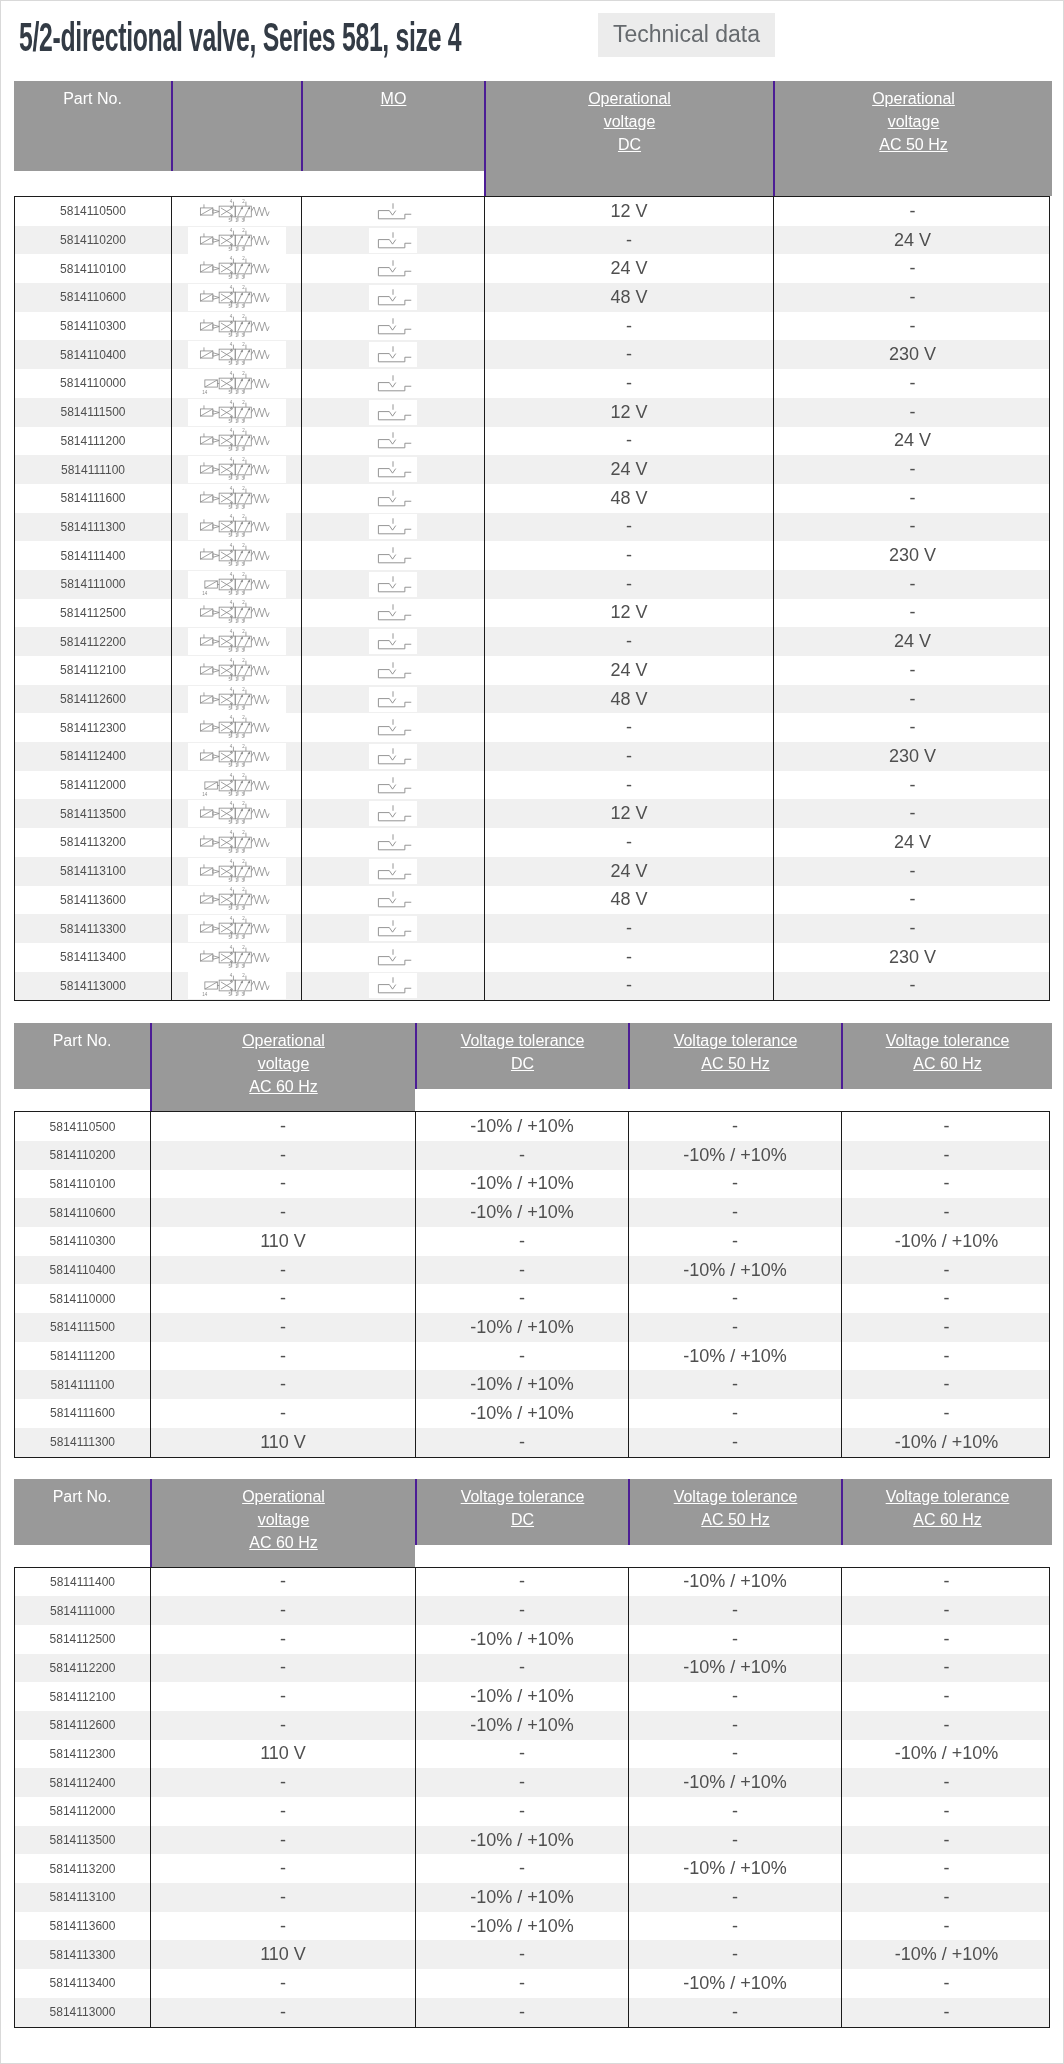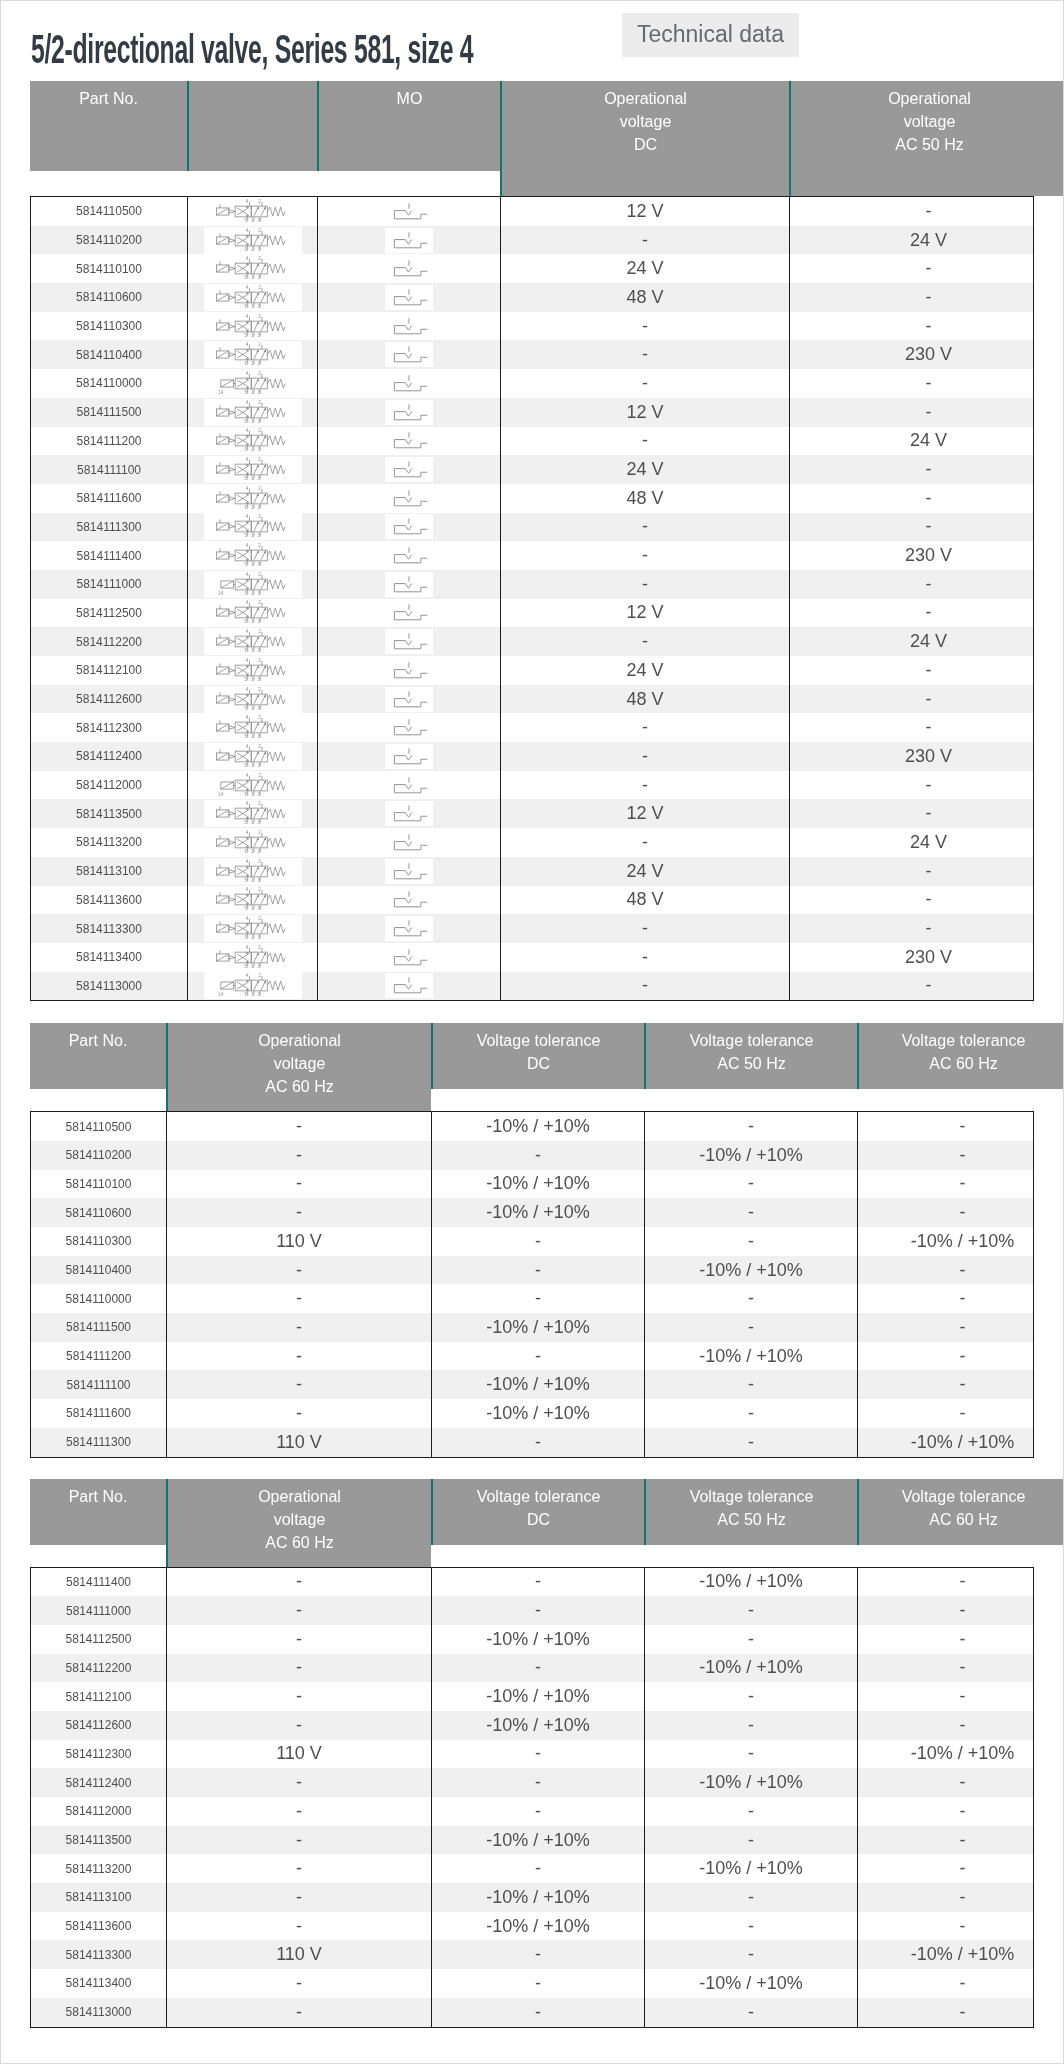--- a/index.html
+++ b/index.html
@@ -2,39 +2,39 @@
 <html><head>
 <meta charset="utf-8">
 <style>
   html,body{margin:0;padding:0;background:#fff;}
   body{width:1064px;height:2064px;font-family:"Liberation Sans",sans-serif;}
   .page{position:relative;width:1064px;height:2064px;background:#fff;
         border:1px solid #d9d9d9;box-sizing:border-box;overflow:hidden;}
 
   
   .title-row{display:flex;align-items:flex-start;padding:10px 0 0 14px;height:60px;}
-  .page-title{margin:16px;width:575px;font-size:40px;font-weight:bold;color:#333b45;
+  .page-title{margin:4px;width:575px;font-size:40px;font-weight:bold;color:#333b45;
               white-space:nowrap;overflow:visible;}
   .page-title .cond{display:inline-block;transform:scaleX(0.62);transform-origin:0 0;
                     letter-spacing:-0.5px;}
   .subtitle{background:#ececec;color:#666a6e;font-size:23px;padding:8px 15px 9px 15px;
             margin-top:2px;white-space:nowrap;text-align:center;}
 
   
-  .dtable{margin:0 29px;}
+  .dtable{margin:0 13px;}
   .t1{margin-top:10px;}
   .t2{margin-top:22px;}
   .t3{margin-top:21px;}
 
   .thead{display:grid;align-items:start;}
   .t1 .thead{grid-template-columns:157px 130px 183px 289px 279px;height:115px;}
   .t23 .thead{grid-template-columns:136px 265px 213px 213px 211px;height:88px;}
   .hcell{background:#999999;color:#fff;font-size:16px;text-align:center;
          padding-top:6px;line-height:23px;box-sizing:border-box;}
-  .hcell + .hcell{border-left:2px solid #0f766e;}
+  .hcell + .hcell{border-left:2px solid #4c1d95;text-decoration:underline;}
   .t1 .hcell{height:90px;}
   .t1 .hcell.tall{height:115px;}
   .t23 .hcell{height:66px;}
   .t23 .hcell.tall{height:88px;}
 
   .tbody{border:1px solid #1c1c1c;}
   .trow{display:grid;height:28.7px;align-items:stretch;}
   .t1 .trow{grid-template-columns:156px 130px 183px 289px 278px;}
   .t23 .trow{grid-template-columns:135px 265px 213px 213px 210px;}
   .trow:nth-of-type(even){background:#f0f0f0;}

